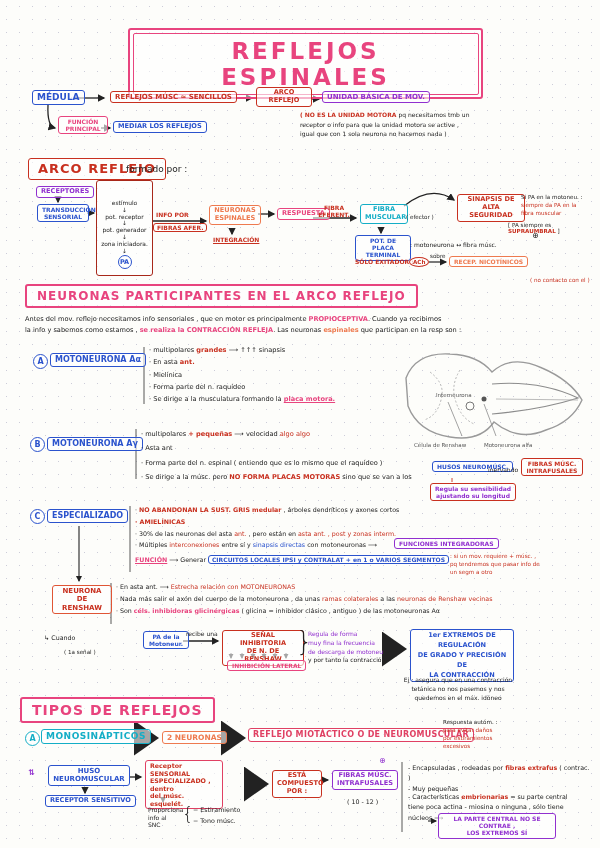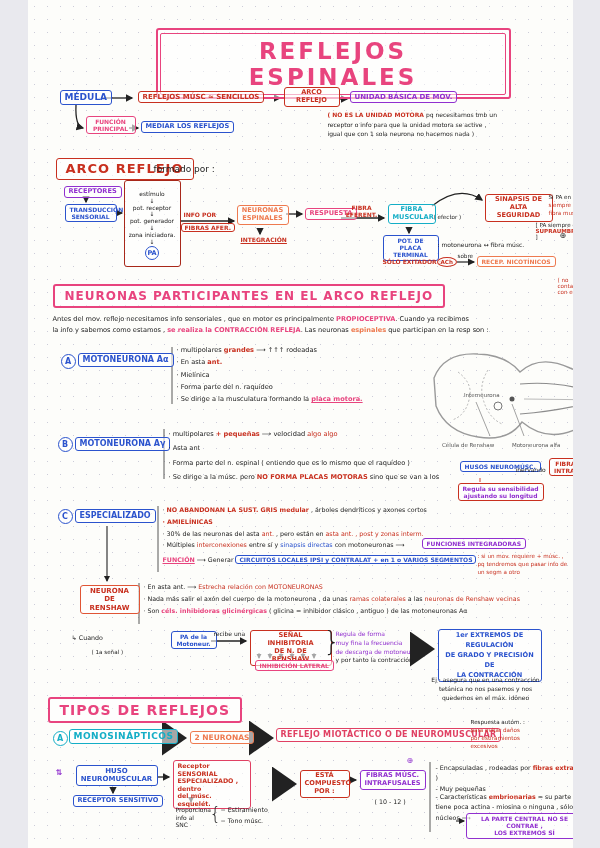--- a/index.html
+++ b/index.html
@@ -1,16 +1,16 @@
 <!DOCTYPE html>
 <html><head>
 <meta charset="utf-8">
 <style>
   html,body{margin:0;padding:0;background:#e9e9ee;}
-  .page{position:relative;width:545px;height:848px;margin:0 auto;overflow:hidden;
+  .page{position:relative;width:600px;height:848px;margin:0 auto;overflow:hidden;
         background:#fdfdfa;
         background-image:radial-gradient(#ccccd8 0.9px, transparent 1px);
         background-size:13px 13px;
         font-family:"DejaVu Sans",sans-serif;color:#222;}
   .abs{position:absolute;}
   .box{border:1.4px solid;border-radius:3px;padding:1px 4px;font-weight:700;text-align:center;
        background:rgba(255,255,255,.6);display:inline-block;line-height:1.2;}
   .pink{color:#e8447e}.bpink{border-color:#e8447e}
   .red{color:#c8301f}.bred{border-color:#c8301f}
   .blue{color:#2b53cd}.bblue{border-color:#2b53cd}
@@ -104,21 +104,21 @@
   </div>
   <div class="abs box pink bpink t6" style="left:58px;top:116px;width:40px">FUNCIÓN PRINCIPAL</div>
   <div class="abs box blue bblue t65" style="left:113px;top:121px">MEDIAR LOS REFLEJOS</div>
 
   <div class="abs box red bred" style="left:28px;top:158px;font-size:13px;border-width:1.8px;letter-spacing:1px;padding:2px 9px">ARCO REFLEJO</div>
   <div class="abs t9 black" style="left:126px;top:164px;">formado por :</div>
 
   <div class="abs box purple bpurple t65" style="left:36px;top:186px">RECEPTORES</div>
   <div class="abs box blue bblue t6" style="left:37px;top:204px;width:42px">TRANSDUCCIÓN SENSORIAL</div>
 
-  <div class="abs" style="left:96px;top:180px;width:55px;height:75px;border:1.7px solid #a8281a;border-radius:3px;background:rgba(255,255,255,.6);text-align:center;font-size:5.9px;line-height:6.8px;padding-top:10px">
+  <div class="abs" style="left:96px;top:180px;width:55px;height:75px;border:1.7px solid #a8281a;border-radius:3px;background:rgba(255,255,255,.6);text-align:center;font-size:5.9px;line-height:6.8px;padding-top:19px">
     <span class="black">estímulo</span><br><span>↓</span><br>
     <span class="black">pot. receptor</span><br><span>↓</span><br>
     <span class="black">pot. generador</span><br><span>↓</span><br>
     <span class="black">zona iniciadora.</span><br><span>↓</span>
     <div class="circ blue bblue" style="margin:1px auto 0;font-size:6.5px;width:12px;height:12px">PA</div>
   </div>
 
   <div class="abs red b t6" style="left:156px;top:211px">INFO POR</div>
   <div class="abs box red bred t6" style="left:153px;top:223px;padding:0 3px">FIBRAS AFER.</div>
 
@@ -151,21 +151,21 @@
 
   <div class="abs sect" style="left:25px;top:284px;font-size:12px">NEURONAS PARTICIPANTES EN EL ARCO REFLEJO</div>
   <div class="abs t65" style="left:25px;top:314px;width:565px;line-height:10.5px">
     <span class="black">Antes del mov. reflejo necesitamos info sensoriales , que en motor es principalmente </span><span class="pink b">PROPIOCEPTIVA</span><span class="black">. Cuando ya recibimos</span><br>
     <span class="black">la info y sabemos como estamos , </span><span class="pink b">se realiza la CONTRACCIÓN REFLEJA</span><span class="black">. Las neuronas </span><span class="orange b">espinales</span><span class="black"> que participan en la resp son :</span>
   </div>
 
   <div class="abs circ blue bblue" style="left:33px;top:354px">A</div>
   <div class="abs box blue bblue t8" style="left:50px;top:353px">MOTONEURONA Aα</div>
   <div class="abs t65 lh125" style="left:149px;top:344px;width:300px">
-    <span class="black">· multipolares </span><span class="red b">grandes</span><span class="black"> ⟶ ↑↑↑ rodeadas</span><br>
+    <span class="black">· multipolares </span><span class="red b">grandes</span><span class="black"> ⟶ ↑↑↑ sinapsis</span><br>
     <span class="black">· En asta </span><span class="red b">ant.</span><br>
     <span class="black">· Mielínica</span><br>
     <span class="black">· Forma parte del n. raquídeo</span><br>
     <span class="black">· Se dirige a la musculatura formando la </span><span class="pink b u">placa motora.</span>
   </div>
 
   <svg class="abs" style="left:400px;top:344px" width="192" height="114">
     <path d="M6,34 Q16,8 50,10 Q78,11 92,28 Q112,10 142,24 Q170,36 182,56 Q172,78 146,86 Q118,98 94,78 Q80,98 50,93 Q18,88 8,62 Z" fill="none" stroke="#9a9a9a" stroke-width="1.4"></path>
     <path d="M30,28 Q46,40 41,56 Q37,72 24,76" fill="none" stroke="#b5b5b5" stroke-width="1" stroke-dasharray="2 2"></path>
     <path d="M60,26 Q50,42 56,58 Q61,74 74,80" fill="none" stroke="#b5b5b5" stroke-width="1" stroke-dasharray="2 2"></path>

